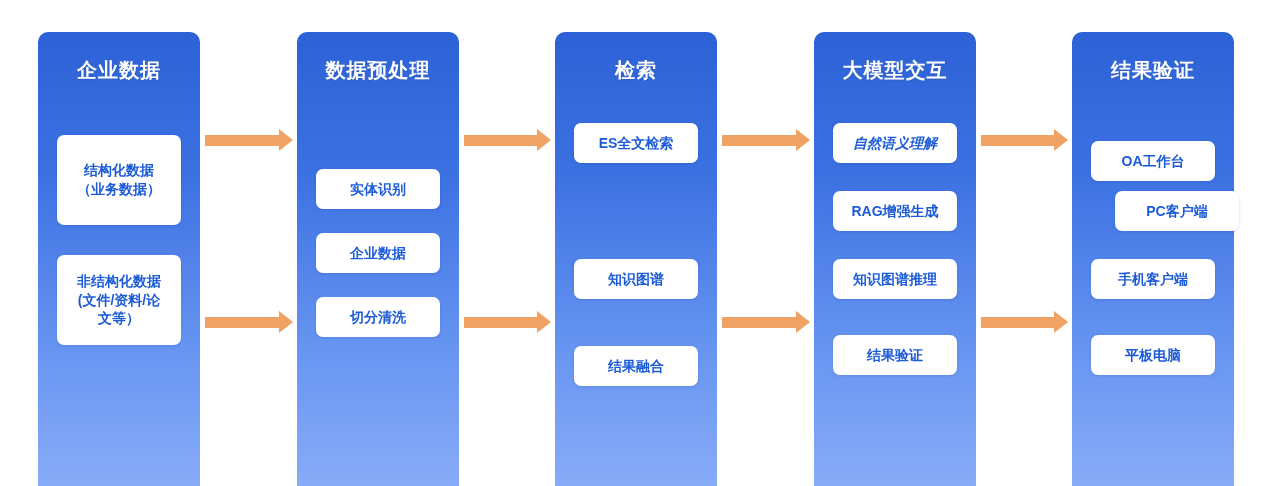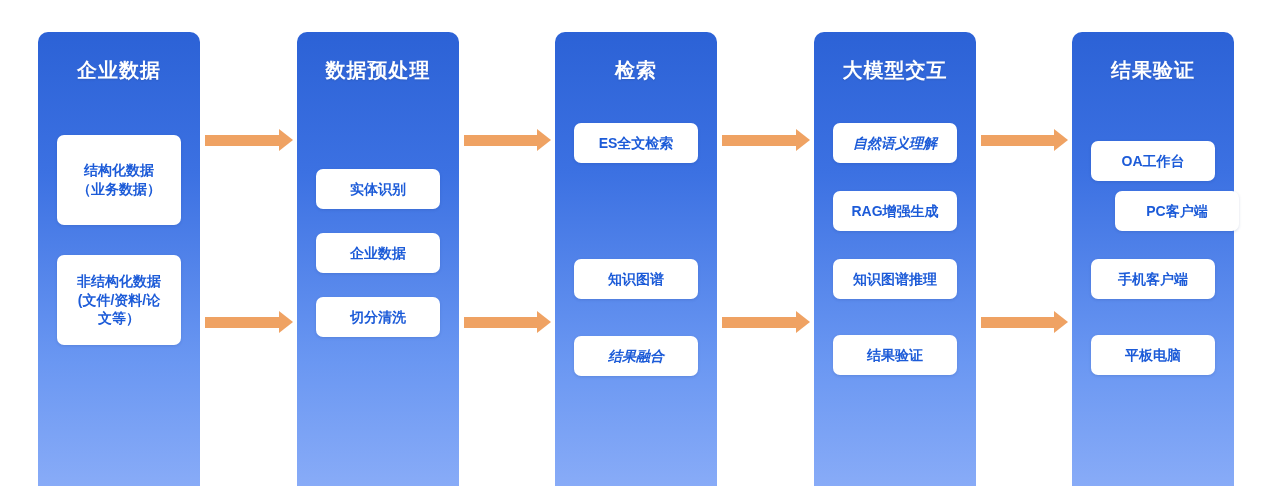--- a/index.html
+++ b/index.html
@@ -126,21 +126,21 @@
   </div>
 
   <div class="stage" id="stage-2" style="left:555px;padding-left:16px;">
     <div class="stage-title">检索</div>
     <div class="card card-sm" style="top:91px;">
         <span>ES全文检索</span>
       </div>
     <div class="card card-sm" style="top:227px;">
         <span>知识图谱</span>
       </div>
-    <div class="card card-sm" style="top:304px;font-style:italic;">
+    <div class="card card-sm" style="top:314px;">
         <span>结果融合</span>
       </div>
   </div>
 
   <div class="stage" id="stage-3" style="left:814px;">
     <div class="stage-title">大模型交互</div>
     <div class="card card-sm" style="top:91px;font-style:italic;">
         <span>自然语义理解</span>
       </div>
     <div class="card card-sm" style="top:159px;">

